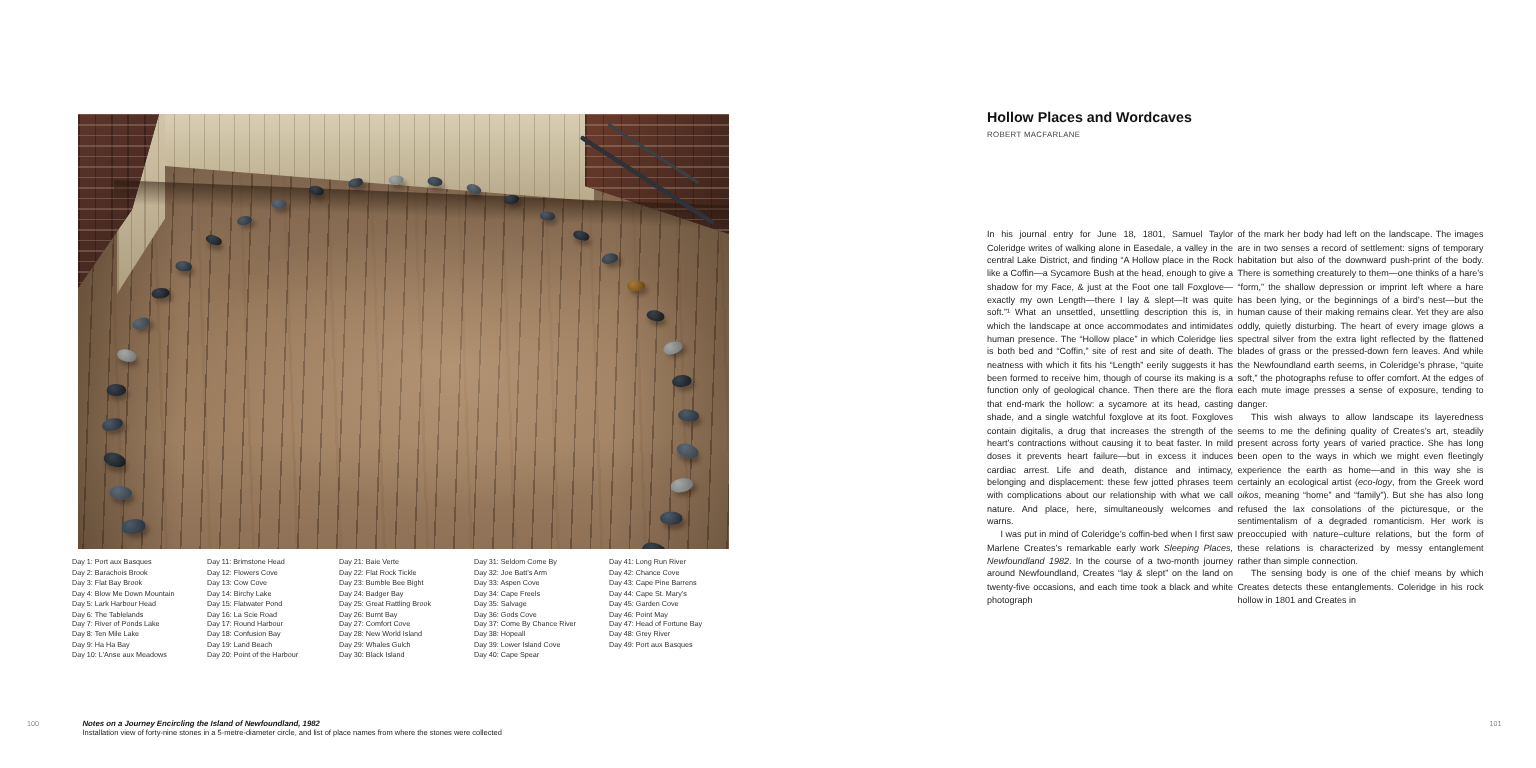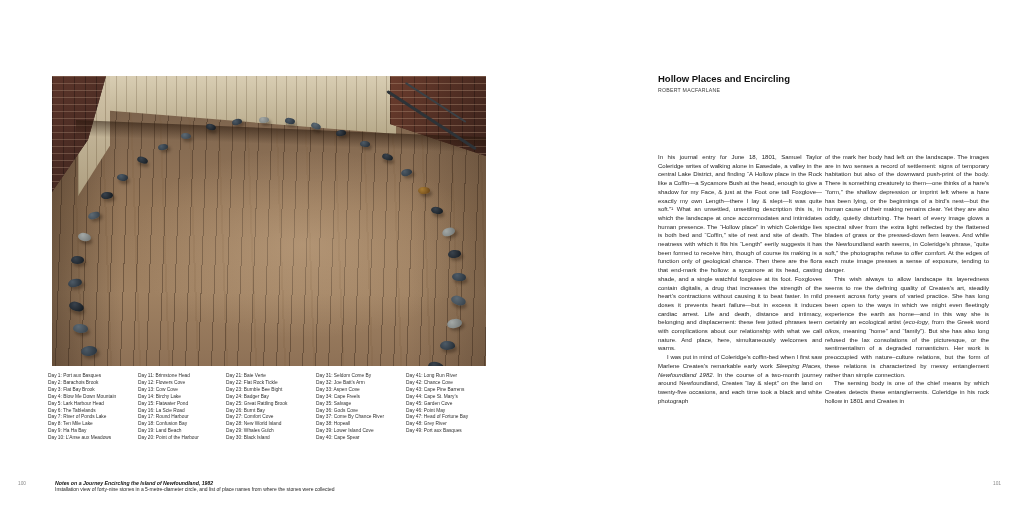--- a/index.html
+++ b/index.html
@@ -176,21 +176,21 @@
     </div>
   </div>
 
 <div class="folio folio-left">100</div>
 <div class="caption">
   <div class="caption-title">Notes on a Journey Encircling the Island of Newfoundland, 1982</div>
   <div class="caption-sub">Installation view of forty-nine stones in a 5-metre-diameter circle, and list of place names from where the stones were collected</div>
 </div>
 
 <div class="essay-head">
-  <h1 class="essay-title">Hollow Places and Encircling</h1>
+  <h1 class="essay-title">Hollow Places and Wordcaves</h1>
   <div class="essay-byline">ROBERT MACFARLANE</div>
 </div>
 
 <div class="essay">
   <div class="essay-col">
       <p>In his journal entry for June 18, 1801, Samuel Taylor Coleridge writes of walking alone in Easedale, a valley in the central Lake District, and finding “A Hollow place in the Rock like a Coffin—a Sycamore Bush at the head, enough to give a shadow for my Face, &amp; just at the Foot one tall Foxglove—exactly my own Length—there I lay &amp; slept—It was quite soft.”¹ What an unsettled, unsettling description this is, in which the landscape at once accommodates and intimidates human presence. The “Hollow place” in which Coleridge lies is both bed and “Coffin,” site of rest and site of death. The neatness with which it fits his “Length” eerily suggests it has been formed to receive him, though of course its making is a function only of geological chance. Then there are the flora that end-mark the hollow: a sycamore at its head, casting shade, and a single watchful foxglove at its foot. Foxgloves contain digitalis, a drug that increases the strength of the heart’s contractions without causing it to beat faster. In mild doses it prevents heart failure—but in excess it induces cardiac arrest. Life and death, distance and intimacy, belonging and displacement: these few jotted phrases teem with complications about our relationship with what we call nature. And place, here, simultaneously welcomes and warns.</p>
       <p class="indent">I was put in mind of Coleridge’s coffin-bed when I first saw Marlene Creates’s remarkable early work <i>Sleeping Places, Newfoundland 1982</i>. In the course of a two-month journey around Newfoundland, Creates “lay &amp; slept” on the land on twenty-five occasions, and each time took a black and white photograph</p>
     </div>
   <div class="essay-col">
       <p>of the mark her body had left on the landscape. The images are in two senses a record of settlement: signs of temporary habitation but also of the downward push-print of the body. There is something creaturely to them—one thinks of a hare’s “form,” the shallow depression or imprint left where a hare has been lying, or the beginnings of a bird’s nest—but the human cause of their making remains clear. Yet they are also oddly, quietly disturbing. The heart of every image glows a spectral silver from the extra light reflected by the flattened blades of grass or the pressed-down fern leaves. And while the Newfoundland earth seems, in Coleridge’s phrase, “quite soft,” the photographs refuse to offer comfort. At the edges of each mute image presses a sense of exposure, tending to danger.</p>

